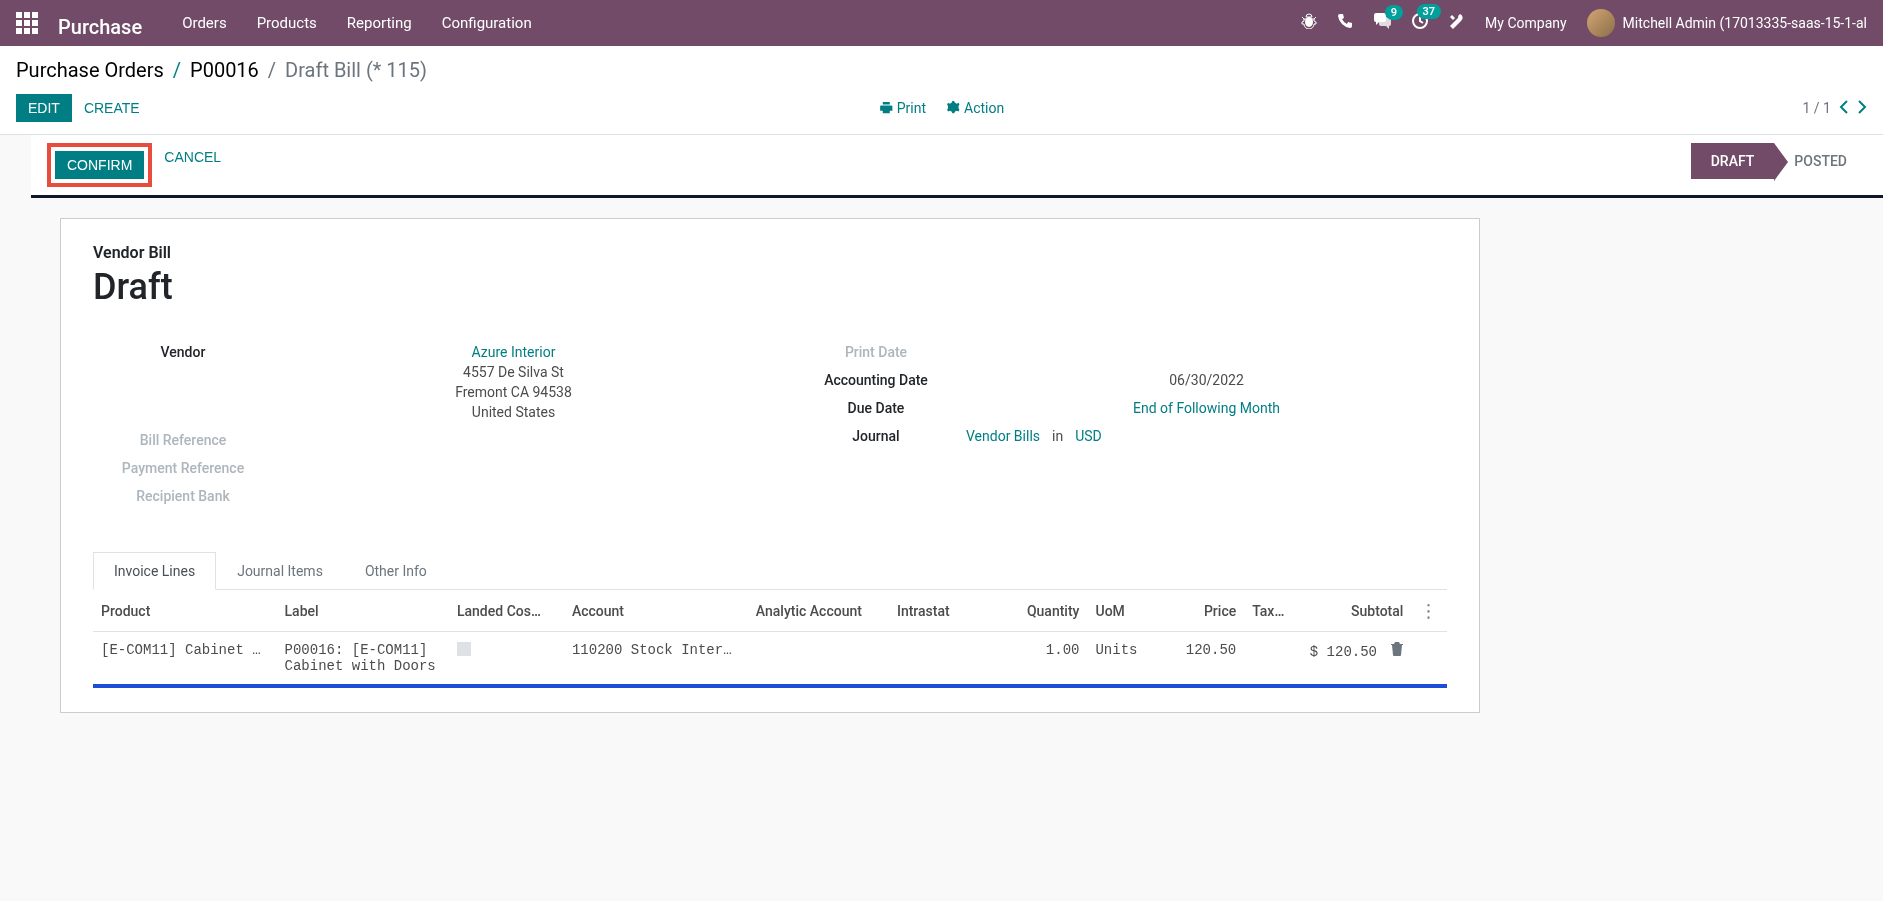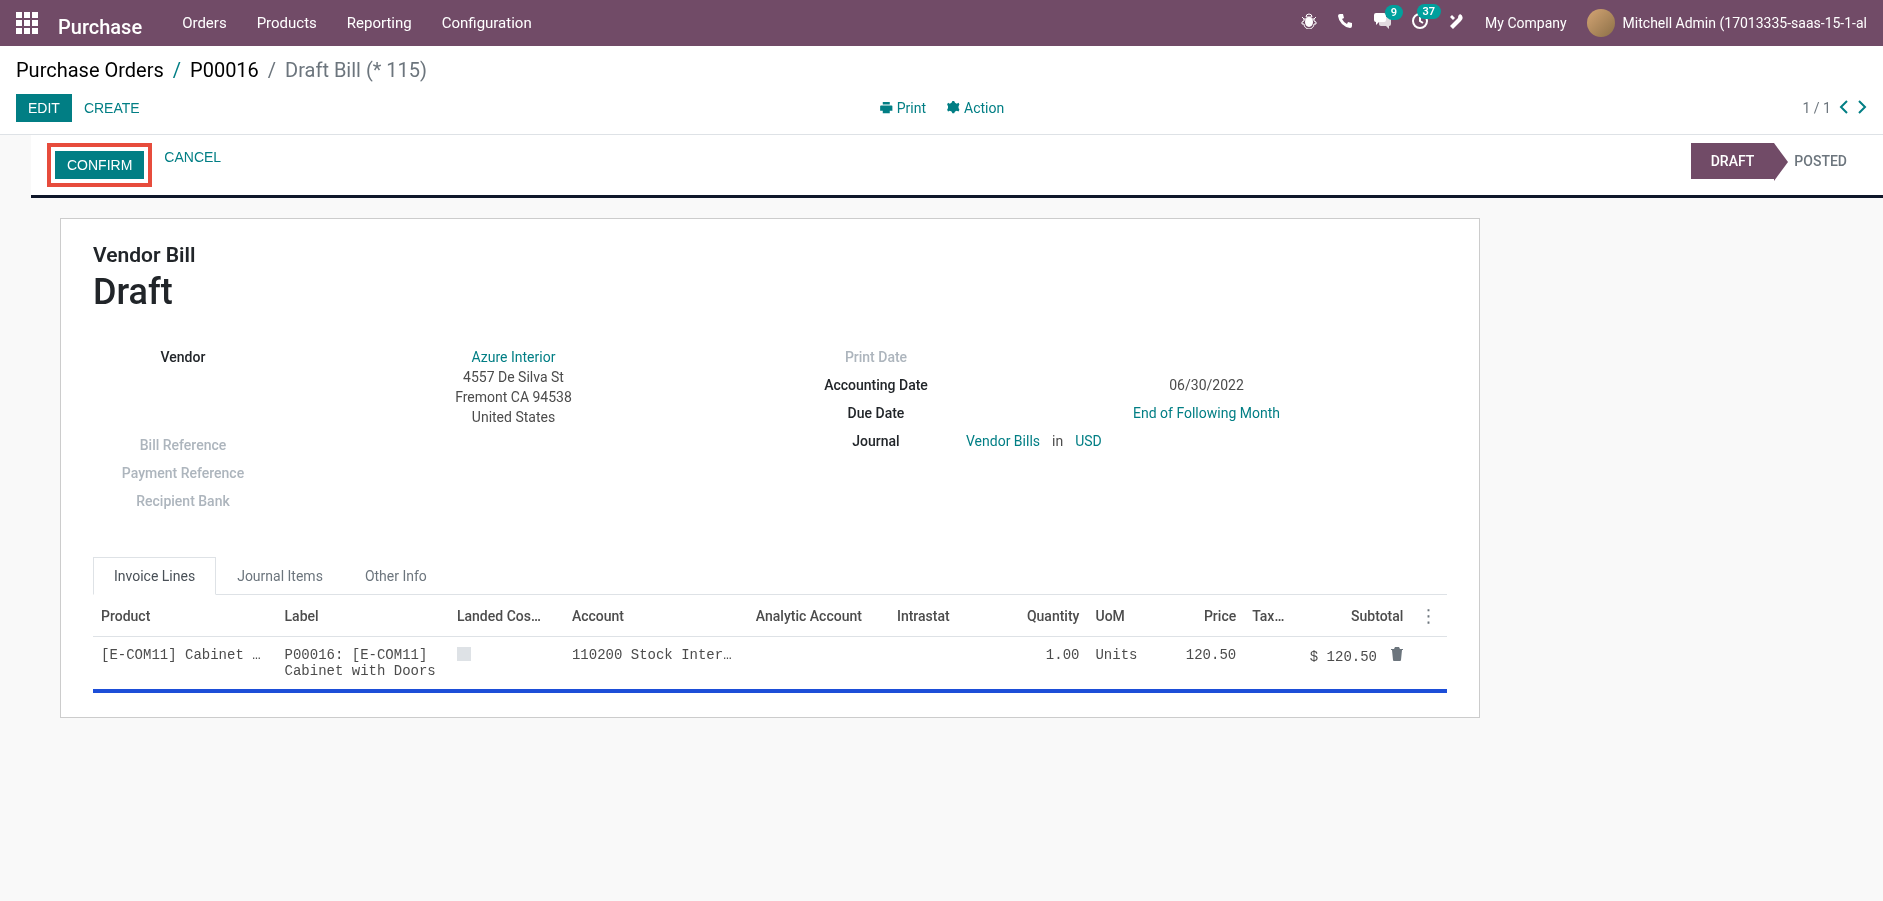--- a/index.html
+++ b/index.html
@@ -40,21 +40,21 @@
     
     .statusbar { background: #fff; border-bottom: 3px solid #0f172a; display: flex; align-items: flex-start; padding: 8px 16px; margin-left: 31px; }
     .confirm-highlight { border: 4px solid #e74c3c; display: inline-block; padding: 4px; }
     .status-right { margin-left: auto; display: flex; }
     .status-step { padding: 10px 20px; color: #6c757d; font-weight: 500; position: relative; }
     .status-step.active { background: #714b67; color: #fff; }
     .status-step.active::after { content: ''; position: absolute; right: -14px; top: 0; border-top: 19px solid transparent; border-bottom: 19px solid transparent; border-left: 14px solid #714b67; }
     
     
     .form-sheet { background: #fff; max-width: 1420px; margin: 20px auto 0 60px; padding: 24px 32px; border: 1px solid #ccc; }
-    .form-title-sub { font-size: 21px; font-weight: 600; color: #212529; }
+    .form-title-sub { font-size: 16px; font-weight: 600; color: #212529; }
     .form-title { font-size: 36px; font-weight: 500; color: #212529; margin-top: 4px; margin-bottom: 36px; }
     
     .form-grid { display: grid; grid-template-columns: 1fr 1fr; gap: 32px; margin-bottom: 36px; text-align: center; }
     .form-col { }
     .form-row { display: flex; margin-bottom: 12px; }
     .form-label { width: 180px; font-weight: 500; color: #212529; flex-shrink: 0; }
     .form-label.muted { color: #adb5bd; }
     .form-value { flex: 1; }
     .form-value a { color: #017e84; text-decoration: none; cursor: pointer; }
     .form-value .addr-line { color: #4c4c4c; margin-top: 4px; }

